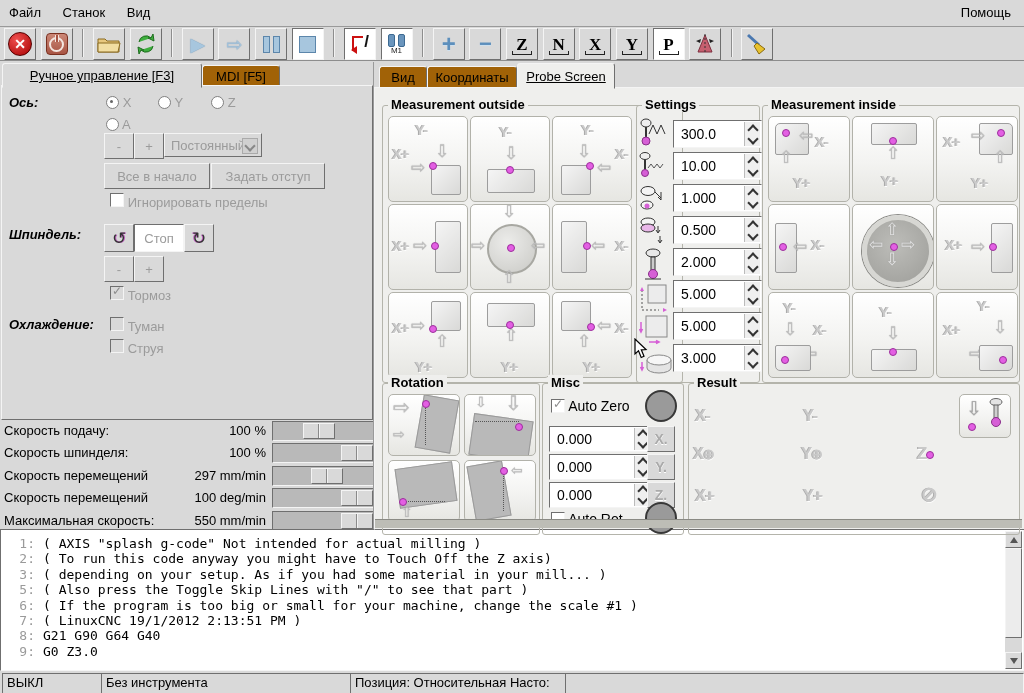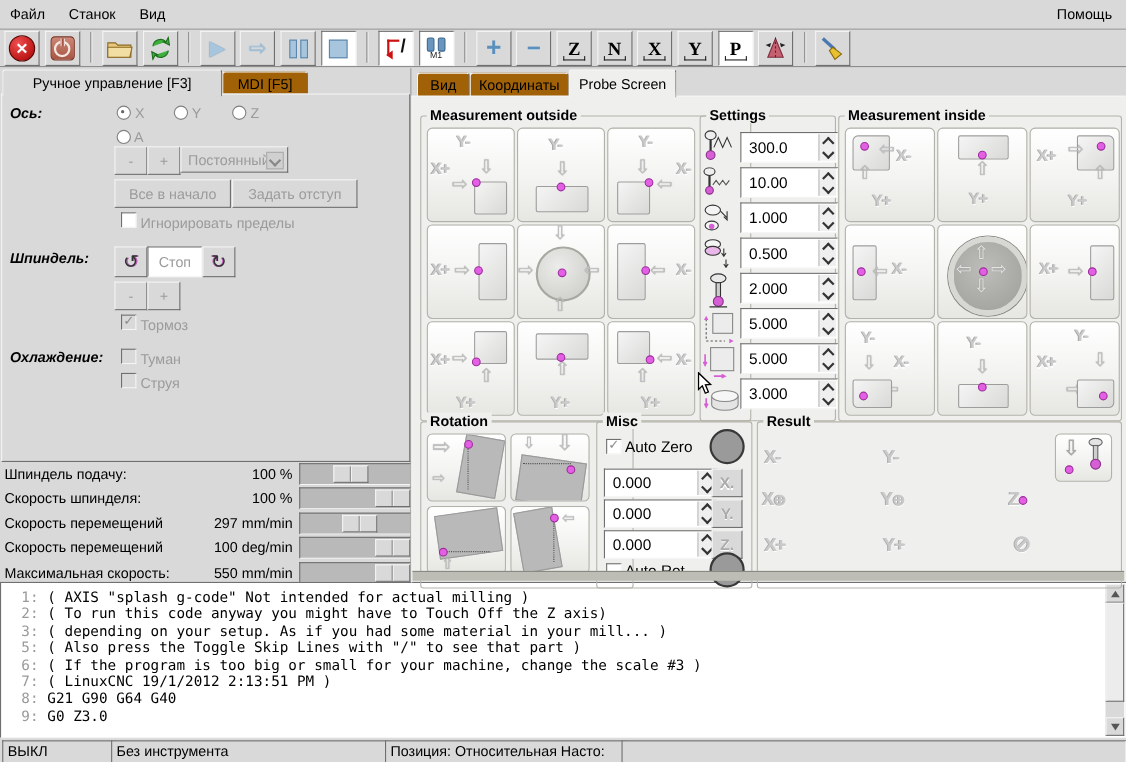--- a/index.html
+++ b/index.html
@@ -17,21 +17,21 @@
   .cb{width:12px;height:12px;background:#fff;display:inline-block;position:relative;border:1px solid;border-color:#6f6f6f #f4f4f4 #f4f4f4 #6f6f6f;}
   .cb.checked::after{content:"✓";position:absolute;left:1px;top:-3px;font-size:12px;color:#8d8d8d;}
   .cb.dcb{background:#d9d9d9;}
   .radio{width:11px;height:11px;border-radius:50%;background:#fff;border:1px solid #808080;display:inline-block;position:relative;vertical-align:-2px;}
   .radio.sel::after{content:"";position:absolute;left:3px;top:3px;width:3px;height:3px;border-radius:50%;background:#666;}
   .lbtn{background:#d9d9d9;display:flex;align-items:center;justify-content:center;font-size:13px;}
   .track{background:#b9b9b9;border:1px solid;border-color:#6f6f6f #f4f4f4 #f4f4f4 #6f6f6f;position:absolute;height:18px;width:100px;}
   .thumb{position:absolute;top:1px;width:30px;height:14px;background:#d9d9d9;border:1px solid;border-color:#f4f4f4 #6f6f6f #6f6f6f #f4f4f4;}
   .thumb::after{content:"";position:absolute;left:14px;top:0;bottom:0;border-left:1px solid #8a8a8a;border-right:1px solid #f2f2f2;}
   .tab{position:absolute;background:#a16207;border:1px solid;border-color:#f4f4f4 #6f6f6f transparent #f4f4f4;border-radius:3px 3px 0 0;display:flex;align-items:center;justify-content:center;}
-  .tab.active{background:#d9d9d9;z-index:3;}
+  .tab.active{background:#d9d9d9;z-index:3;text-decoration:underline;}
   .ptab.active{background:#efefed;}
   .group{position:absolute;border:1px solid #b4b4ab;border-radius:3px;}
   .gtitle{position:absolute;top:-9px;left:5px;background:#efefed;padding:0 3px;font-weight:bold;font-size:13px;color:#000;white-space:nowrap;}
   .pbtn{position:absolute;background:linear-gradient(180deg,#ffffff 0%,#f3f3f1 55%,#e6e6e2 100%);border:1px solid #b2b2aa;border-radius:5px;overflow:hidden;}
   .albl{position:absolute;font-weight:bold;font-size:15px;color:#cbcbcb;text-shadow:-1px 0 0 #a9a9a9,0 1px 0 #fff;letter-spacing:-1px;}
   .ar{position:absolute;color:#c2c2c2;font-size:17px;line-height:1;text-shadow:0 0 1px #8f8f8f;}
   .sq{position:absolute;background:linear-gradient(135deg,#f5f5f5,#d9d9d7);border:1px solid #9d9d9d;border-radius:2px;}
   .dot{position:absolute;width:6px;height:6px;border-radius:50%;background:#e35fe3;border:1px solid #9c2f9c;}
   .spin{position:absolute;background:#fff;border:1px solid;border-color:#6f6f6f #f4f4f4 #f4f4f4 #6f6f6f;font-size:14px;display:flex;align-items:center;padding-left:7px;}
   .spud{position:absolute;right:1px;top:1px;bottom:1px;width:15px;background:#efefef;border-left:1px solid #bbb;display:flex;flex-direction:column;align-items:center;justify-content:space-around;}
@@ -215,21 +215,21 @@
       </div>
     <span class="abs" style="left:110px;top:201px;"><span class="cb checked dcb"></span> <span class="dis">Тормоз</span></span>
 
     <span class="abs bold" style="left:9px;top:232px;">Охлаждение:</span>
     <span class="abs" style="left:110px;top:232px;"><span class="cb dcb"></span> <span class="dis">Туман</span></span>
     <span class="abs" style="left:110px;top:254px;"><span class="cb dcb"></span> <span class="dis">Струя</span></span>
   </div>
 
   <div class="abs" style="left:0;top:420px;width:374px;height:110px;">
 
-    <span class="abs" style="left:4px;top:3px;">Шпиндель подачу:</span>
+    <span class="abs" style="left:4px;top:3px;">Скорость подачу:</span>
     <span class="abs" style="left:170px;top:3px;width:96px;text-align:right;">100 %</span>
     <div class="track" style="left:272px;top:1px;">
         <div class="thumb" style="left:30px;"></div>
       </div>
 
     <span class="abs" style="left:4px;top:25px;">Скорость шпинделя:</span>
     <span class="abs" style="left:170px;top:25px;width:96px;text-align:right;">100 %</span>
     <div class="track" style="left:272px;top:23px;">
         <div class="thumb" style="left:68px;"></div>
       </div>
@@ -509,21 +509,21 @@
       <div class="pbtn" style="left:173px;top:186px;width:80px;height:84px;">
         <span class="albl" style="left:40px;top:4px;">Y-</span>
         <span class="albl" style="left:6px;top:28px;">X+</span>
         <span class="ar" style="left:56px;top:26px;">⇩</span>
         <span class="ar" style="left:32px;top:52px;">⇨</span>
         <div class="sq" style="left:42px;bottom:6px;width:32px;height:24px;border-radius:2px 2px 5px 2px;"></div>
         <span class="dot" style="left:62px;bottom:13px;"></span>
       </div>
     </div>
 
-    <div class="group" style="left:8px;top:296px;width:156px;height:150px;padding-left:36px;">
+    <div class="group" style="left:8px;top:296px;width:156px;height:150px;">
       <span class="gtitle">Rotation</span>
       <div class="pbtn" style="left:5px;top:10px;width:70px;height:60px;">
         <div class="rotplate" style="left:30px;top:2px;width:34px;height:52px;transform:rotate(10deg);"></div>
         <div class="dotted-line" style="left:36px;top:8px;height:42px;"></div>
         <span class="ar" style="left:4px;top:2px;font-size:20px;">⇨</span>
         <span class="ar" style="left:4px;top:32px;font-size:14px;">⇨</span>
         <span class="dot" style="left:33px;top:5px;"></span>
       </div>
       <div class="pbtn" style="left:81px;top:10px;width:70px;height:60px;">
         <div class="rotplate" style="left:6px;top:22px;width:58px;height:40px;transform:rotate(8deg);"></div>
@@ -607,21 +607,21 @@
 
     <div class="abs" style="left:1px;top:432px;width:647px;height:8px;background:#bdbdb6;border-top:1px solid #8a8a84;"></div>
   </div>
 
   <div class="abs sunken" style="left:0px;top:529px;width:1024px;height:142px;background:#ffffff;box-sizing:border-box;overflow:hidden;">
     <div style="padding:6px 0 0 4px;font-family:'DejaVu Sans Mono',monospace;font-size:13px;">
       <div class="gline"><span class="gnum">1:</span><span>( AXIS "splash g-code" Not intended for actual milling )</span></div>
       <div class="gline"><span class="gnum">2:</span><span>( To run this code anyway you might have to Touch Off the Z axis)</span></div>
       <div class="gline"><span class="gnum">3:</span><span>( depending on your setup. As if you had some material in your mill... )</span></div>
       <div class="gline"><span class="gnum">5:</span><span>( Also press the Toggle Skip Lines with "/" to see that part )</span></div>
-      <div class="gline"><span class="gnum">6:</span><span>( If the program is too big or small for your machine, change the scale #3 )</span></div>
+      <div class="gline"><span class="gnum">6:</span><span>( If the program is too big or small for your machine, change the scale #1 )</span></div>
       <div class="gline"><span class="gnum">7:</span><span>( LinuxCNC 19/1/2012 2:13:51 PM )</span></div>
       <div class="gline"><span class="gnum">8:</span><span>G21 G90 G64 G40</span></div>
       <div class="gline"><span class="gnum">9:</span><span>G0 Z3.0</span></div>
     </div>
 
     <div class="abs" style="right:1px;top:1px;width:17px;height:138px;background:#d9d9d9;">
       <div class="raised abs" style="left:0;top:0;width:15px;height:15px;background:#d9d9d9;display:flex;align-items:center;justify-content:center;">
           <span style="width:0;height:0;border-left:4px solid transparent;border-right:4px solid transparent;border-bottom:6px solid #555;"></span>
         </div>
       <div class="raised abs" style="left:0;top:17px;width:15px;height:88px;background:#ececec;"></div>

